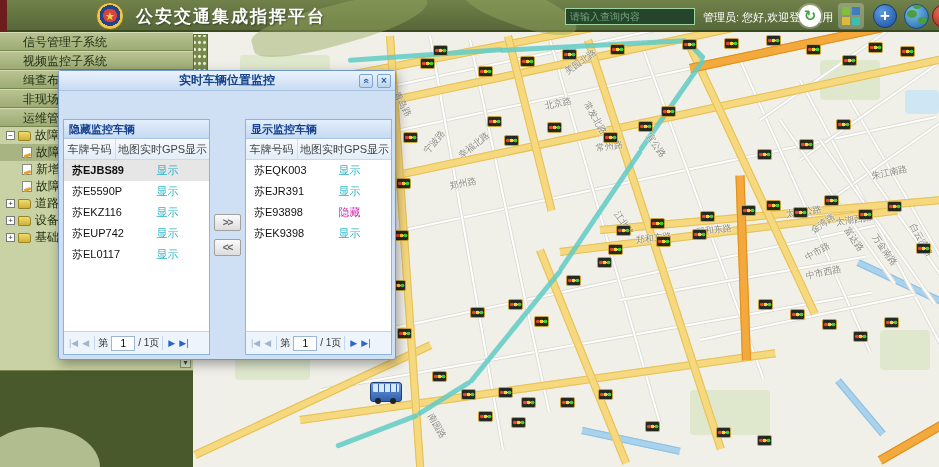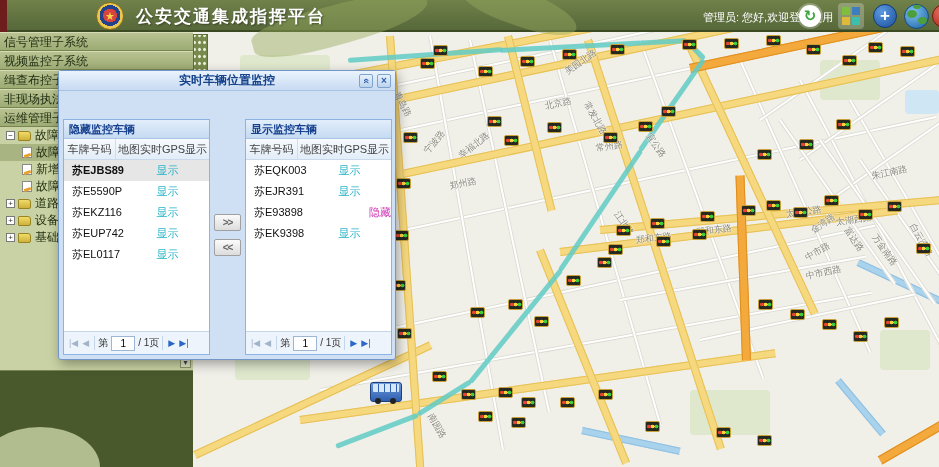--- a/index.html
+++ b/index.html
@@ -44,21 +44,21 @@
   #icon-apps { left:838px; border-radius:4px; background:rgba(255,255,255,.25); }
   #icon-apps .grid { display:grid; grid-template-columns:8px 8px; grid-gap:2px; }
   #icon-apps .grid i { width:8px; height:8px; display:block; }
   #icon-add { left:872px; } #icon-add .inner { width:24px;height:24px;border-radius:50%;background:radial-gradient(circle at 35% 30%,#5b9ae0,#1d4f9c);color:#fff;font-size:17px;font-weight:bold;display:flex;align-items:center;justify-content:center;border:1px solid #123a78; }
   #icon-globe { left:903px; } #icon-globe .inner { position:relative;width:25px;height:25px;border-radius:50%;background:radial-gradient(circle at 35% 30%,#7fc4ef,#1b5ea8);border:1px solid #144a86;overflow:hidden; }
   #icon-globe .inner i { position:absolute; background:#4d9e3c; border-radius:50%; display:block; }
   #icon-alert { left:931px; } #icon-alert .inner { width:24px;height:24px;border-radius:50%;background:radial-gradient(circle at 35% 30%,#e06a5a,#a61f16);border:1px solid #7c150e; }
 
   
   #sidebar { position:absolute; left:0; top:32px; width:193px; height:435px; background:#49592c; z-index:5; }
-  .sb-item { height:19px; line-height:18px; padding-left:4px; font-size:12px; color:#1d2b10;
+  .sb-item { height:19px; line-height:18px; padding-left:23px; font-size:12px; color:#1d2b10;
      background:linear-gradient(#b9c392,#9dab74); border-top:1px solid #d6ddb6; border-bottom:1px solid #77864e; cursor:pointer; }
   #tree-panel { position:relative; height:244px; background:#c9d2a4; border-bottom:1px solid #77864e; overflow:hidden; }
   .tree-row { height:17px; display:flex; align-items:center; font-size:12px; color:#222f10; white-space:nowrap; }
   .tree-row.child { padding-left:22px; }
   .tree-row.root { padding-left:6px; }
   .tree-row.sel { background:#a9b483; }
   .expander { width:9px; height:9px; background:#fff; border:1px solid #7a7a7a; font-size:8px; line-height:7px; text-align:center; color:#333; margin-right:3px; flex:0 0 9px; }
   .folder { width:13px; height:10px; background:linear-gradient(#f0dc6a,#cfb13c); border:1px solid #9a8420; border-radius:1px 3px 2px 1px; margin-right:4px; flex:0 0 13px; }
   .leafdoc { width:10px; height:11px; background:#fff; border:1px solid #8a8a8a; margin-right:4px; position:relative; flex:0 0 10px; }
   .leafdoc::after { content:""; position:absolute; left:1px; top:6px; width:7px; height:3px; background:#e8a02a; transform:rotate(-20deg); }
@@ -84,21 +84,21 @@
   .panel.left { margin-left:4px; } .panel.right { margin-left:35px; }
   .panel-hdr { height:19px; background:linear-gradient(#e2eefb,#c5daf2); border-bottom:1px solid #a9c4e4; font-size:11px; font-weight:bold; color:#17418e; line-height:18px; padding-left:5px; }
   .thead { height:21px; display:flex; background:linear-gradient(#f7fafd,#e2edf8); border-bottom:1px solid #c9d9ec; font-size:11px; color:#444; }
   .thead .c1 { width:52px; border-right:1px solid #cfdded; line-height:20px; text-align:center; }
   .thead .c2 { flex:1; line-height:20px; text-align:center; }
   .tbody { flex:1; overflow:hidden; }
   .trow { height:21px; display:flex; align-items:center; font-size:11px; }
   .trow .plate { width:62px; padding-left:8px; color:#111; }
   .trow .gps { flex:1; text-align:center; cursor:pointer; }
   .trow.sel { background:#e6e6e6; } .trow.sel .plate { font-weight:bold; }
-  .gps.show { color:#2ab5c8; } .gps.hide { color:#cf2fb3;text-align:right; }
+  .gps.show { color:#2ab5c8; } .gps.hide { color:#cf2fb3; }
   .pager { height:23px; background:#eef4fb; border-top:1px solid #c3d6ea; display:flex; align-items:center; font-size:10px; color:#333; padding-left:3px; }
   .pager .nav { font-size:9px; padding:0 2px; } .pager .nav.dis { color:#a2b4ca; } .pager .nav.en { color:#2a66c8; cursor:pointer; }
   .pager .sep { width:1px; height:14px; background:#c3d6ea; margin:0 3px; }
   .pager input { width:24px; height:15px; border:1px solid #9db6d4; font-size:10px; text-align:center; margin:0 3px; }
   #transfer { position:absolute; left:155px; top:143px; width:30px; display:flex; flex-direction:column; gap:8px; }
   .xfer { width:27px; height:17px; background:linear-gradient(#fbfbfb,#dcdcdc); border:1px solid #a0a0a0; border-radius:2px; font-size:10px; font-weight:bold; color:#666; text-align:center; line-height:15px; letter-spacing:-1px; cursor:pointer; }
 </style>
 </head>
 <body>
 
@@ -246,20 +246,21 @@
       <div class="wheel" style="left: 20px;"></div>
     </div>
   </div>
 
 <div id="header">
   <div class="redstrip"></div>
   <div class="leafdeco" style="left:250px;top:4px;width:180px;height:40px;transform:rotate(-15deg);"></div>
   <div class="leafdeco" style="left:460px;top:-10px;width:120px;height:36px;transform:rotate(20deg);"></div>
   <div id="emblem">★</div>
   <div id="app-title">公安交通集成指挥平台</div>
+  <input id="hdr-search" placeholder="请输入查询内容" style="">
   <div id="welcome">管理员: 您好,欢迎登陆使用</div>
   <div class="hicon halo" id="icon-refresh">
       <div class="inner">↻</div>
     </div>
   <div class="hicon" id="icon-apps">
     <div class="grid">
         <i style="background:#7ebf3e;"></i>
         <i style="background:#3e7ebf;"></i>
         <i style="background:#e0b93a;"></i>
         <i style="background:#3ebfae;"></i>

